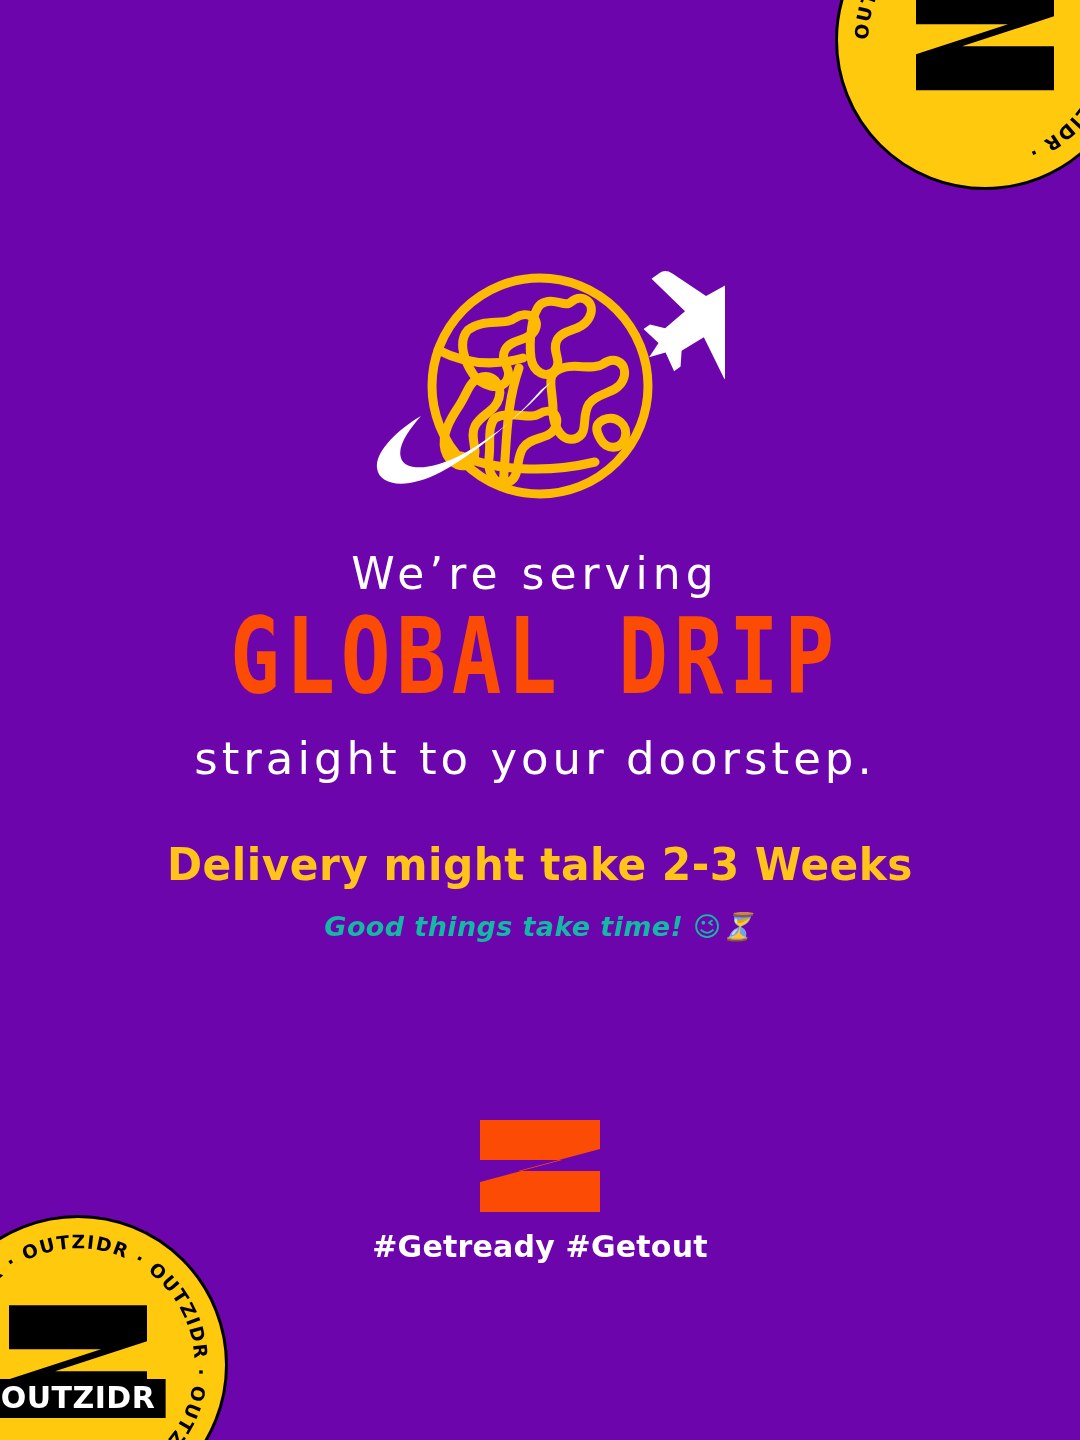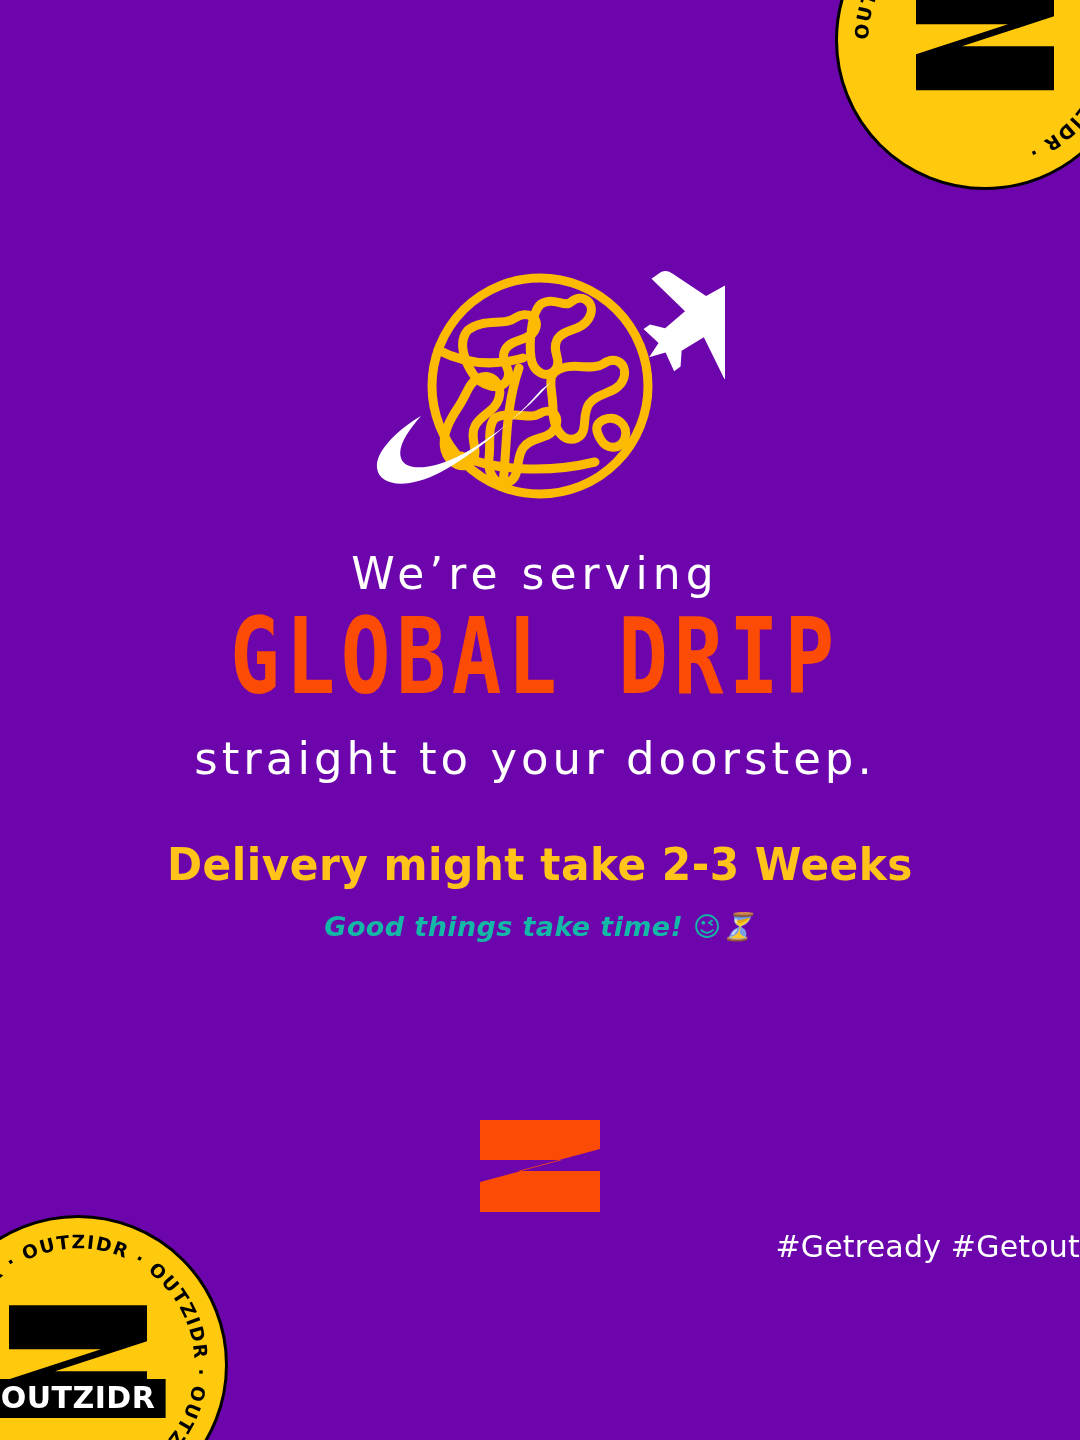--- a/index.html
+++ b/index.html
@@ -169,24 +169,23 @@
   #footer-z {
     width: 124px;
     height: 92px;
     margin: 0 auto;
     display: block;
   }
   #hashtags {
     color: #ffffff;
     font-family: "DejaVu Sans", sans-serif;
     font-size: 30px;
-    font-weight: 400;
+    font-weight: 700;
     letter-spacing: 0.2px;
     margin: 17px 0 0 0;
-    text-align: right;
   }
 </style>
 </head>
 <body>
 
 <div id="poster">
 
   <div id="seal-top-right" class="seal">
     <div class="seal-ring">
       <svg viewBox="0 0 300 300" aria-hidden="true">

